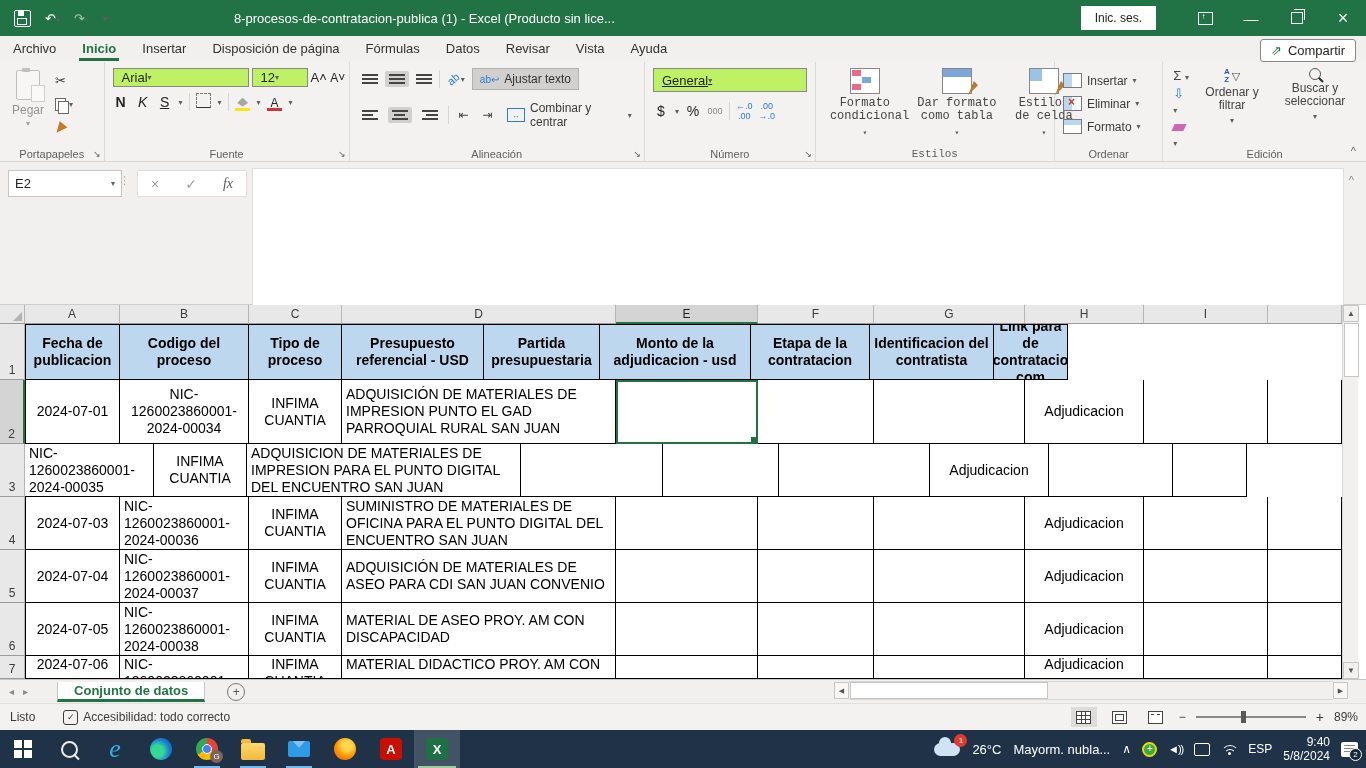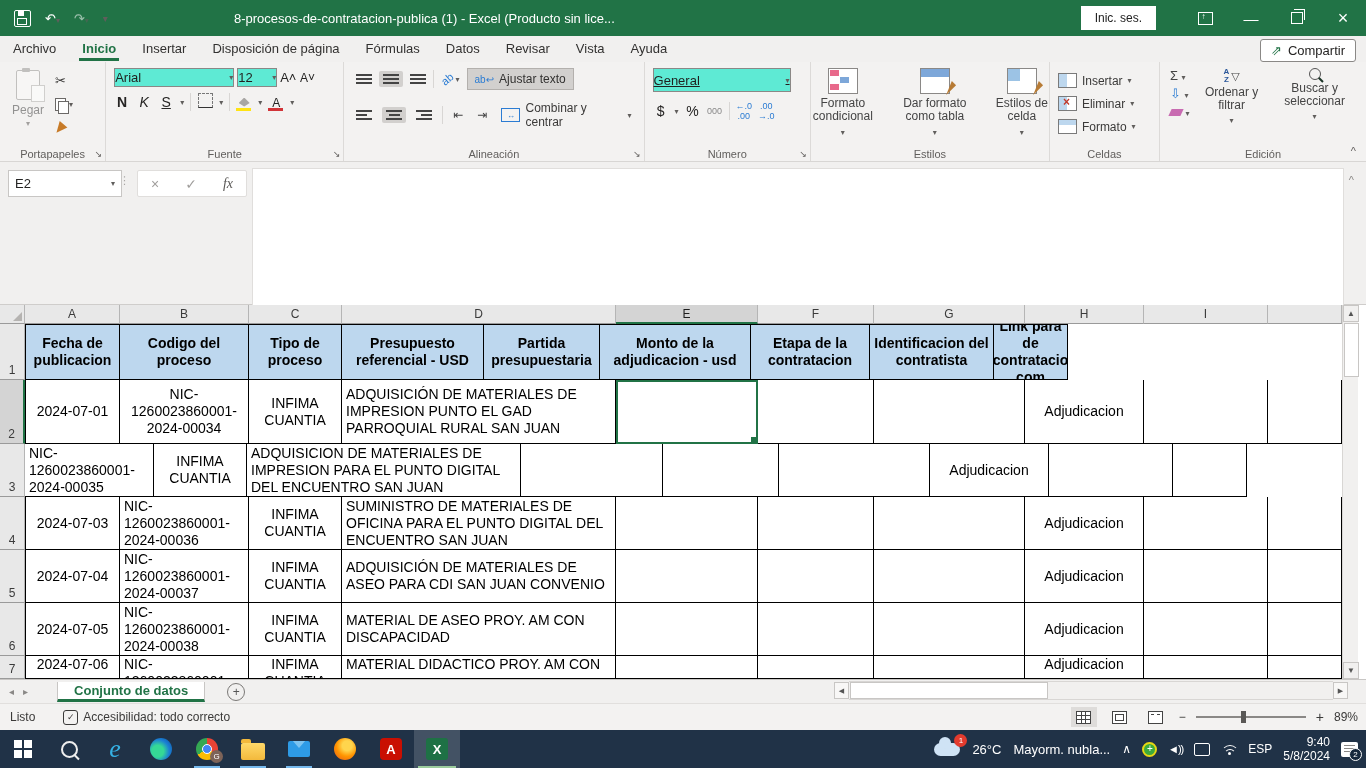--- a/index.html
+++ b/index.html
@@ -38,21 +38,21 @@
   .bigbtn{display:flex;flex-direction:column;align-items:center;justify-content:flex-start;padding:4px 6px;font-size:12px;color:#444;text-align:center;line-height:14px;}
   .chev{font-size:8px;color:#605e5c;}
   .icon-clip{width:22px;height:28px;border:1.5px solid #9a9896;border-radius:2px;background:#fbfaf9;position:relative;margin-bottom:3px;}
   .icon-clip:before{content:"";position:absolute;top:-3px;left:5px;width:8px;height:4px;background:#9a9896;border-radius:1px;}
   .icon-clip:after{content:"";position:absolute;right:-6px;bottom:-3px;width:12px;height:15px;background:#fff;border:1px solid #b5b3b1;}
   .minicol{display:flex;flex-direction:column;gap:4px;padding:4px 2px;font-size:13px;}
   .mini{display:flex;align-items:center;gap:3px;height:20px;padding:0 3px;color:#3b3a39;}
   .icon-copy{width:9px;height:11px;border:1.2px solid #6b6967;position:relative;background:#fff;}
   .icon-copy:before{content:"";position:absolute;left:2px;top:2px;width:9px;height:11px;border:1.2px solid #6b6967;background:#fff;}
   .icon-brush{width:0;height:0;border-left:5px solid transparent;border-right:5px solid transparent;border-top:11px solid #c77b28;transform:rotate(40deg);}
-  .combo{background:#5eead4;border:1px solid #8a8886;display:flex;align-items:center;justify-content:space-between;padding:1px 0;font-size:13px;color:#201f1e;}
+  .combo{background:#bef264;border:1px solid #8a8886;display:flex;align-items:center;padding:1px 8px;font-size:13px;color:#201f1e;}
   .fontrow{display:flex;gap:3px;align-items:center;}
   .btnrow{display:flex;gap:6px;align-items:center;margin-top:6px;font-size:14px;}
   .fmt{min-width:16px;text-align:center;color:#252423;}
   .colorbar{display:inline-block;width:15px;height:3px;margin-top:-2px;}
   .bars{display:inline-flex;flex-direction:column;gap:2.5px;width:16px;}
   .bars i{display:block;height:1.8px;background:#444;}
   .bars.c i:nth-child(2){width:70%;margin:0 auto;}
   .bars.r i:nth-child(2){width:70%;margin-left:auto;}
   .bars.l i:nth-child(2){width:70%;}
   .abtn{padding:3px 4px;border-radius:2px;display:flex;align-items:center;gap:2px;}
@@ -352,21 +352,21 @@
           <span class="fmt" style="font-size:9px;color:#888;">000</span>
           <span style="width:1px;height:18px;background:#d8d6d4;"></span>
           <span class="fmt" style="font-size:9px;color:#2b7cd3;">←.0<br>.00</span>
           <span class="fmt" style="font-size:9px;color:#2b7cd3;">.00<br>→.0</span>
         </div>
       </div>
       <div class="glabel">Número</div>
       <div class="launcher">↘</div>
     </div>
 
-    <div class="rgroup" style="width:226px;justify-content:center;">
+    <div class="rgroup" style="width:226px;font-family:Liberation Mono, monospace;">
       <div class="stylebtn">
         <span class="mini-grid"></span>
         <span style="width:70px;">Formato condicional</span>
           <span class="chev">▾</span>
       </div>
       <div class="stylebtn">
         <span class="mini-grid tbl"></span>
         <span style="width:82px;">Dar formato como tabla</span>
           <span class="chev">▾</span>
       </div>
@@ -389,21 +389,21 @@
             <span class="ic-cells del"></span>
             <span>Eliminar</span>
             <span class="chev">▾</span>
           </div>
         <div class="cellrow">
             <span class="ic-cells fmt2"></span>
             <span>Formato</span>
             <span class="chev">▾</span>
           </div>
       </div>
-      <div class="glabel">Celdas</div>
+      <div class="glabel">Ordenar</div>
     </div>
 
     <div class="rgroup" style="width:200px;border-right:none;">
       <div class="edit-minis">
         <span style="color:#444;">Σ <span class="chev">▾</span></span>
         <span style="color:#2b7cd3;">⇩ <span class="chev">▾</span></span>
         <span><span class="eraser"></span> <span class="chev">▾</span></span>
       </div>
       <div class="bigedit">
         <span style="display:flex;align-items:center;gap:2px;">

